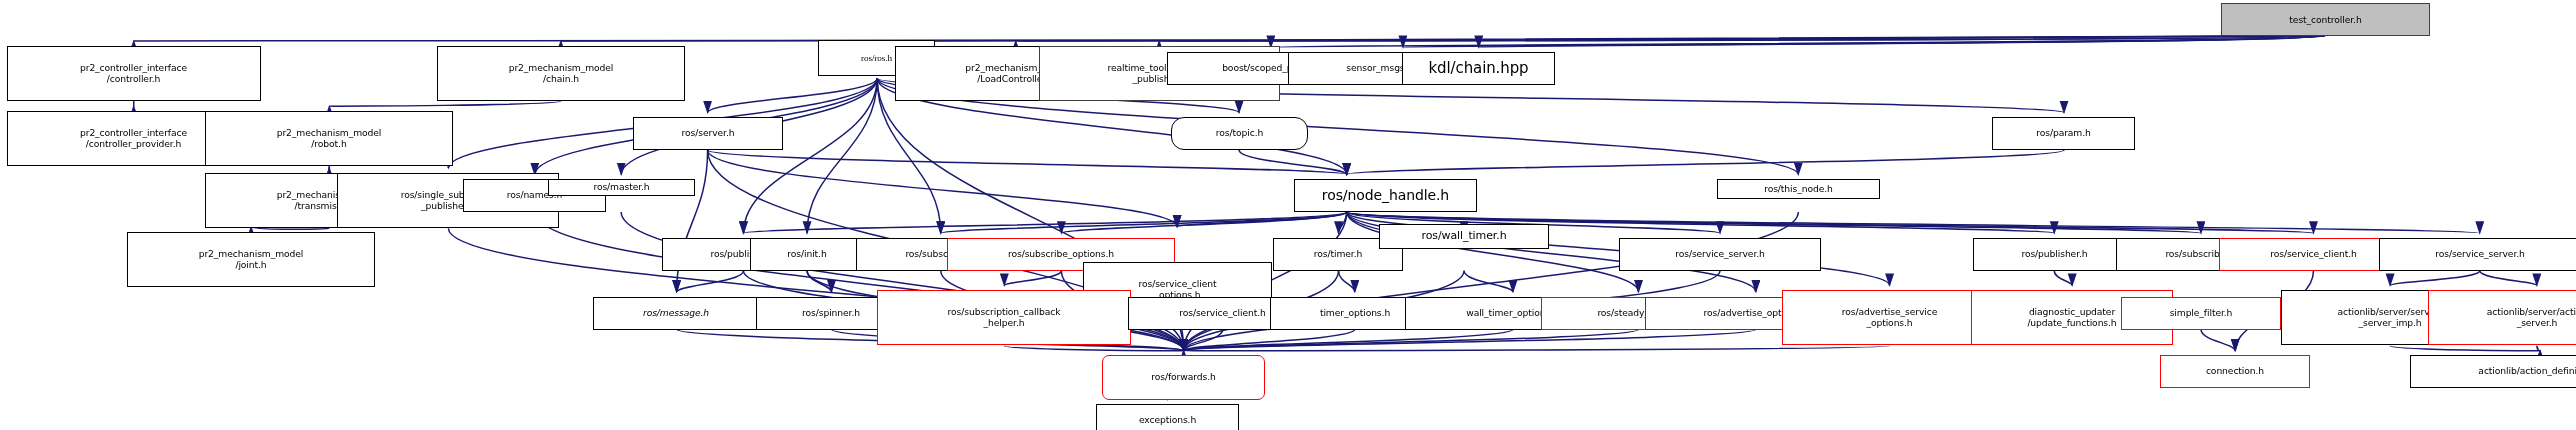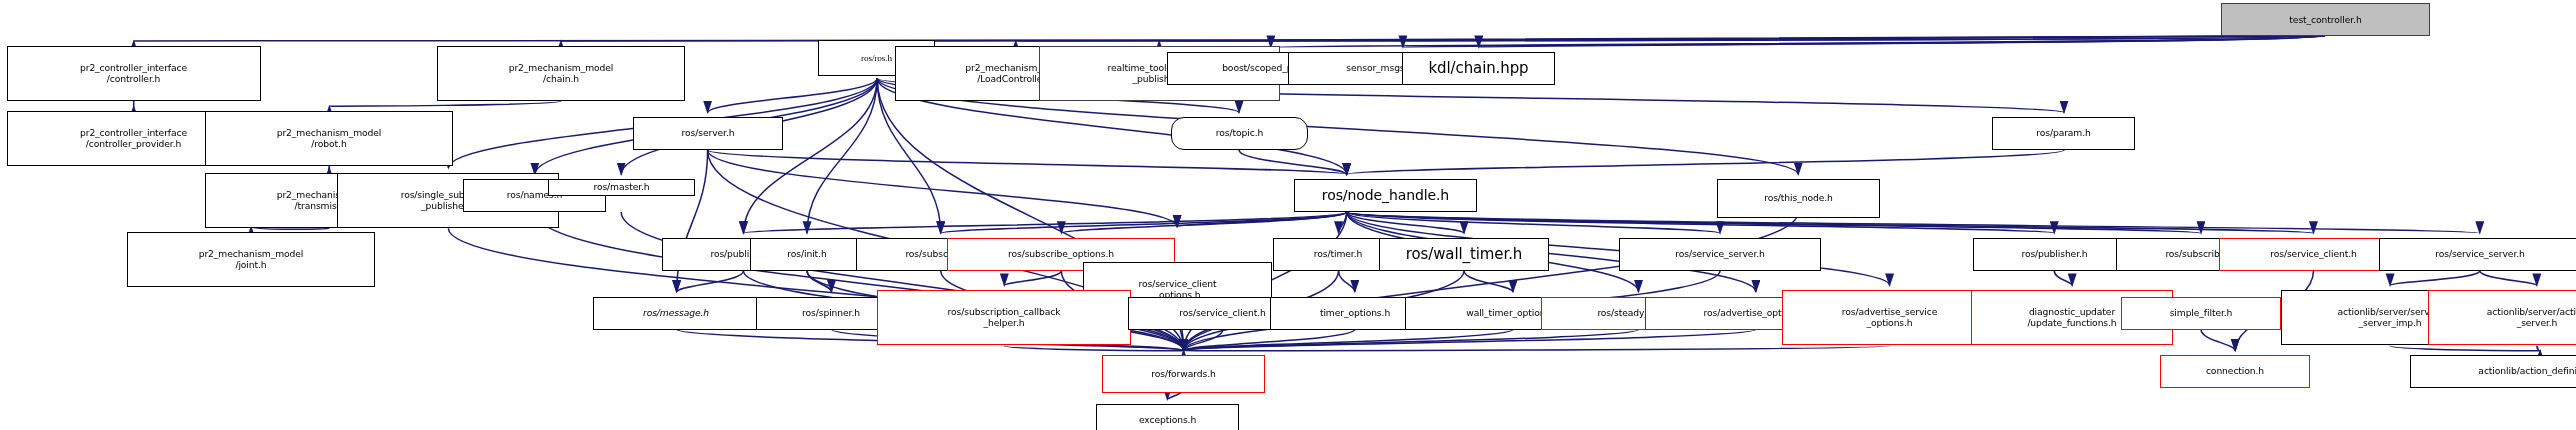--- a/index.html
+++ b/index.html
@@ -148,31 +148,31 @@
       <div class="node" style="left: 633px; top: 117px; width: 150px; height: 33px; font-size: 9.2px;">ros/server.h</div>
       <div class="node" style="left: 1171px; top: 117px; width: 137px; height: 33px; font-size: 9.2px; border-radius: 13px;">ros/topic.h</div>
       <div class="node" style="left: 1992px; top: 117px; width: 143px; height: 33px; font-size: 9.2px;">ros/param.h</div>
       <div class="node" style="left: 205px; top: 173px; width: 248px; height: 55px; font-size: 9.2px;">pr2_mechanism_model
 /transmission.h</div>
       <div class="node" style="left: 337px; top: 173px; width: 222px; height: 55px; font-size: 9.2px;">ros/single_subscriber
 _publisher.h</div>
       <div class="node" style="left: 463px; top: 179px; width: 143px; height: 33px; font-size: 9.2px;">ros/names.h</div>
       <div class="node" style="left: 548px; top: 179px; width: 147px; height: 17px; font-size: 9.2px;">ros/master.h</div>
       <div class="node" style="left: 1255px; top: 179px; width: 183px; height: 33px; font-size: 14px; margin-left: 39px;">ros/node_handle.h</div>
-      <div class="node" style="left: 1717px; top: 179px; width: 163px; height: 39px; font-size: 9.2px;">ros/this_node.h</div>
+      <div class="node" style="left: 1717px; top: 179px; width: 163px; height: 20px; font-size: 9.2px;">ros/this_node.h</div>
       <div class="node" style="left: 127px; top: 232px; width: 248px; height: 55px; font-size: 9.2px;">pr2_mechanism_model
 /joint.h</div>
       <div class="node" style="left: 662px; top: 238px; width: 163px; height: 33px; font-size: 9.2px;">ros/publisher.h</div>
       <div class="node" style="left: 750px; top: 238px; width: 114px; height: 33px; font-size: 9.2px;">ros/init.h</div>
       <div class="node" style="left: 856px; top: 238px; width: 170px; height: 33px; font-size: 9.2px;">ros/subscriber.h</div>
       <div class="node red" style="left: 947px; top: 238px; width: 228px; height: 33px; font-size: 9.2px;">ros/subscribe_options.h</div>
       <div class="node" style="left: 1083px; top: 232px; width: 189px; height: 55px; font-size: 9.2px; margin-top: 30px;">ros/service_client
 _options.h</div>
       <div class="node" style="left: 1273px; top: 238px; width: 130px; height: 33px; font-size: 9.2px;">ros/timer.h</div>
-      <div class="node" style="left: 1379px; top: 238px; width: 170px; height: 33px; font-size: 15px;">ros/wall_timer.h</div>
+      <div class="node" style="left: 1379px; top: 224px; width: 170px; height: 25px; font-size: 11px;">ros/wall_timer.h</div>
       <div class="node" style="left: 1619px; top: 238px; width: 202px; height: 33px; font-size: 9.2px;">ros/service_server.h</div>
       <div class="node" style="left: 1973px; top: 238px; width: 163px; height: 33px; font-size: 9.2px;">ros/publisher.h</div>
       <div class="node" style="left: 2116px; top: 238px; width: 170px; height: 33px; font-size: 9.2px;">ros/subscriber.h</div>
       <div class="node red" style="left: 2219px; top: 238px; width: 189px; height: 33px; font-size: 9.2px;">ros/service_client.h</div>
       <div class="node" style="left: 2379px; top: 238px; width: 202px; height: 33px; font-size: 9.2px;">ros/service_server.h</div>
       <div class="node" style="left: 593px; top: 297px; width: 166px; height: 33px; font-size: 9.2px; font-style: italic;">ros/message.h</div>
       <div class="node" style="left: 756px; top: 297px; width: 150px; height: 33px; font-size: 9.2px;">ros/spinner.h</div>
       <div class="node red" style="left: 877px; top: 290px; width: 254px; height: 55px; font-size: 9.2px;">ros/subscription_callback
 _helper.h</div>
       <div class="node" style="left: 1128px; top: 297px; width: 189px; height: 33px; font-size: 9.2px;">ros/service_client.h</div>
@@ -182,19 +182,19 @@
       <div class="node thick" style="left: 1645px; top: 297px; width: 222px; height: 33px; font-size: 9.2px;">ros/advertise_options.h</div>
       <div class="node red" style="left: 1782px; top: 290px; width: 215px; height: 55px; font-size: 9.2px;">ros/advertise_service
 _options.h</div>
       <div class="node red" style="left: 1971px; top: 290px; width: 202px; height: 55px; font-size: 9.2px;">diagnostic_updater
 /update_functions.h</div>
       <div class="node red" style="left: 2121px; top: 297px; width: 160px; height: 33px; font-size: 9.2px;">simple_filter.h</div>
       <div class="node" style="left: 2281px; top: 290px; width: 218px; height: 55px; font-size: 9.2px;">actionlib/server/service
 _server_imp.h</div>
       <div class="node red" style="left: 2428px; top: 290px; width: 218px; height: 55px; font-size: 9.2px;">actionlib/server/action
 _server.h</div>
-      <div class="node red" style="left: 1102px; top: 355px; width: 163px; height: 38px; font-size: 9.2px;">ros/forwards.h</div>
+      <div class="node red" style="left: 1102px; top: 355px; width: 163px; height: 45px; font-size: 9.2px; border-radius: 7px;">ros/forwards.h</div>
       <div class="node red" style="left: 2160px; top: 355px; width: 150px; height: 33px; font-size: 9.2px;">connection.h</div>
       <div class="node" style="left: 2410px; top: 355px; width: 261px; height: 33px; font-size: 9.2px;">actionlib/action_definition.h</div>
       <div class="node" style="left: 1096px; top: 404px; width: 143px; height: 33px; font-size: 9.2px;">exceptions.h</div>
     </div>
 </div>
 
 
 </body></html>

